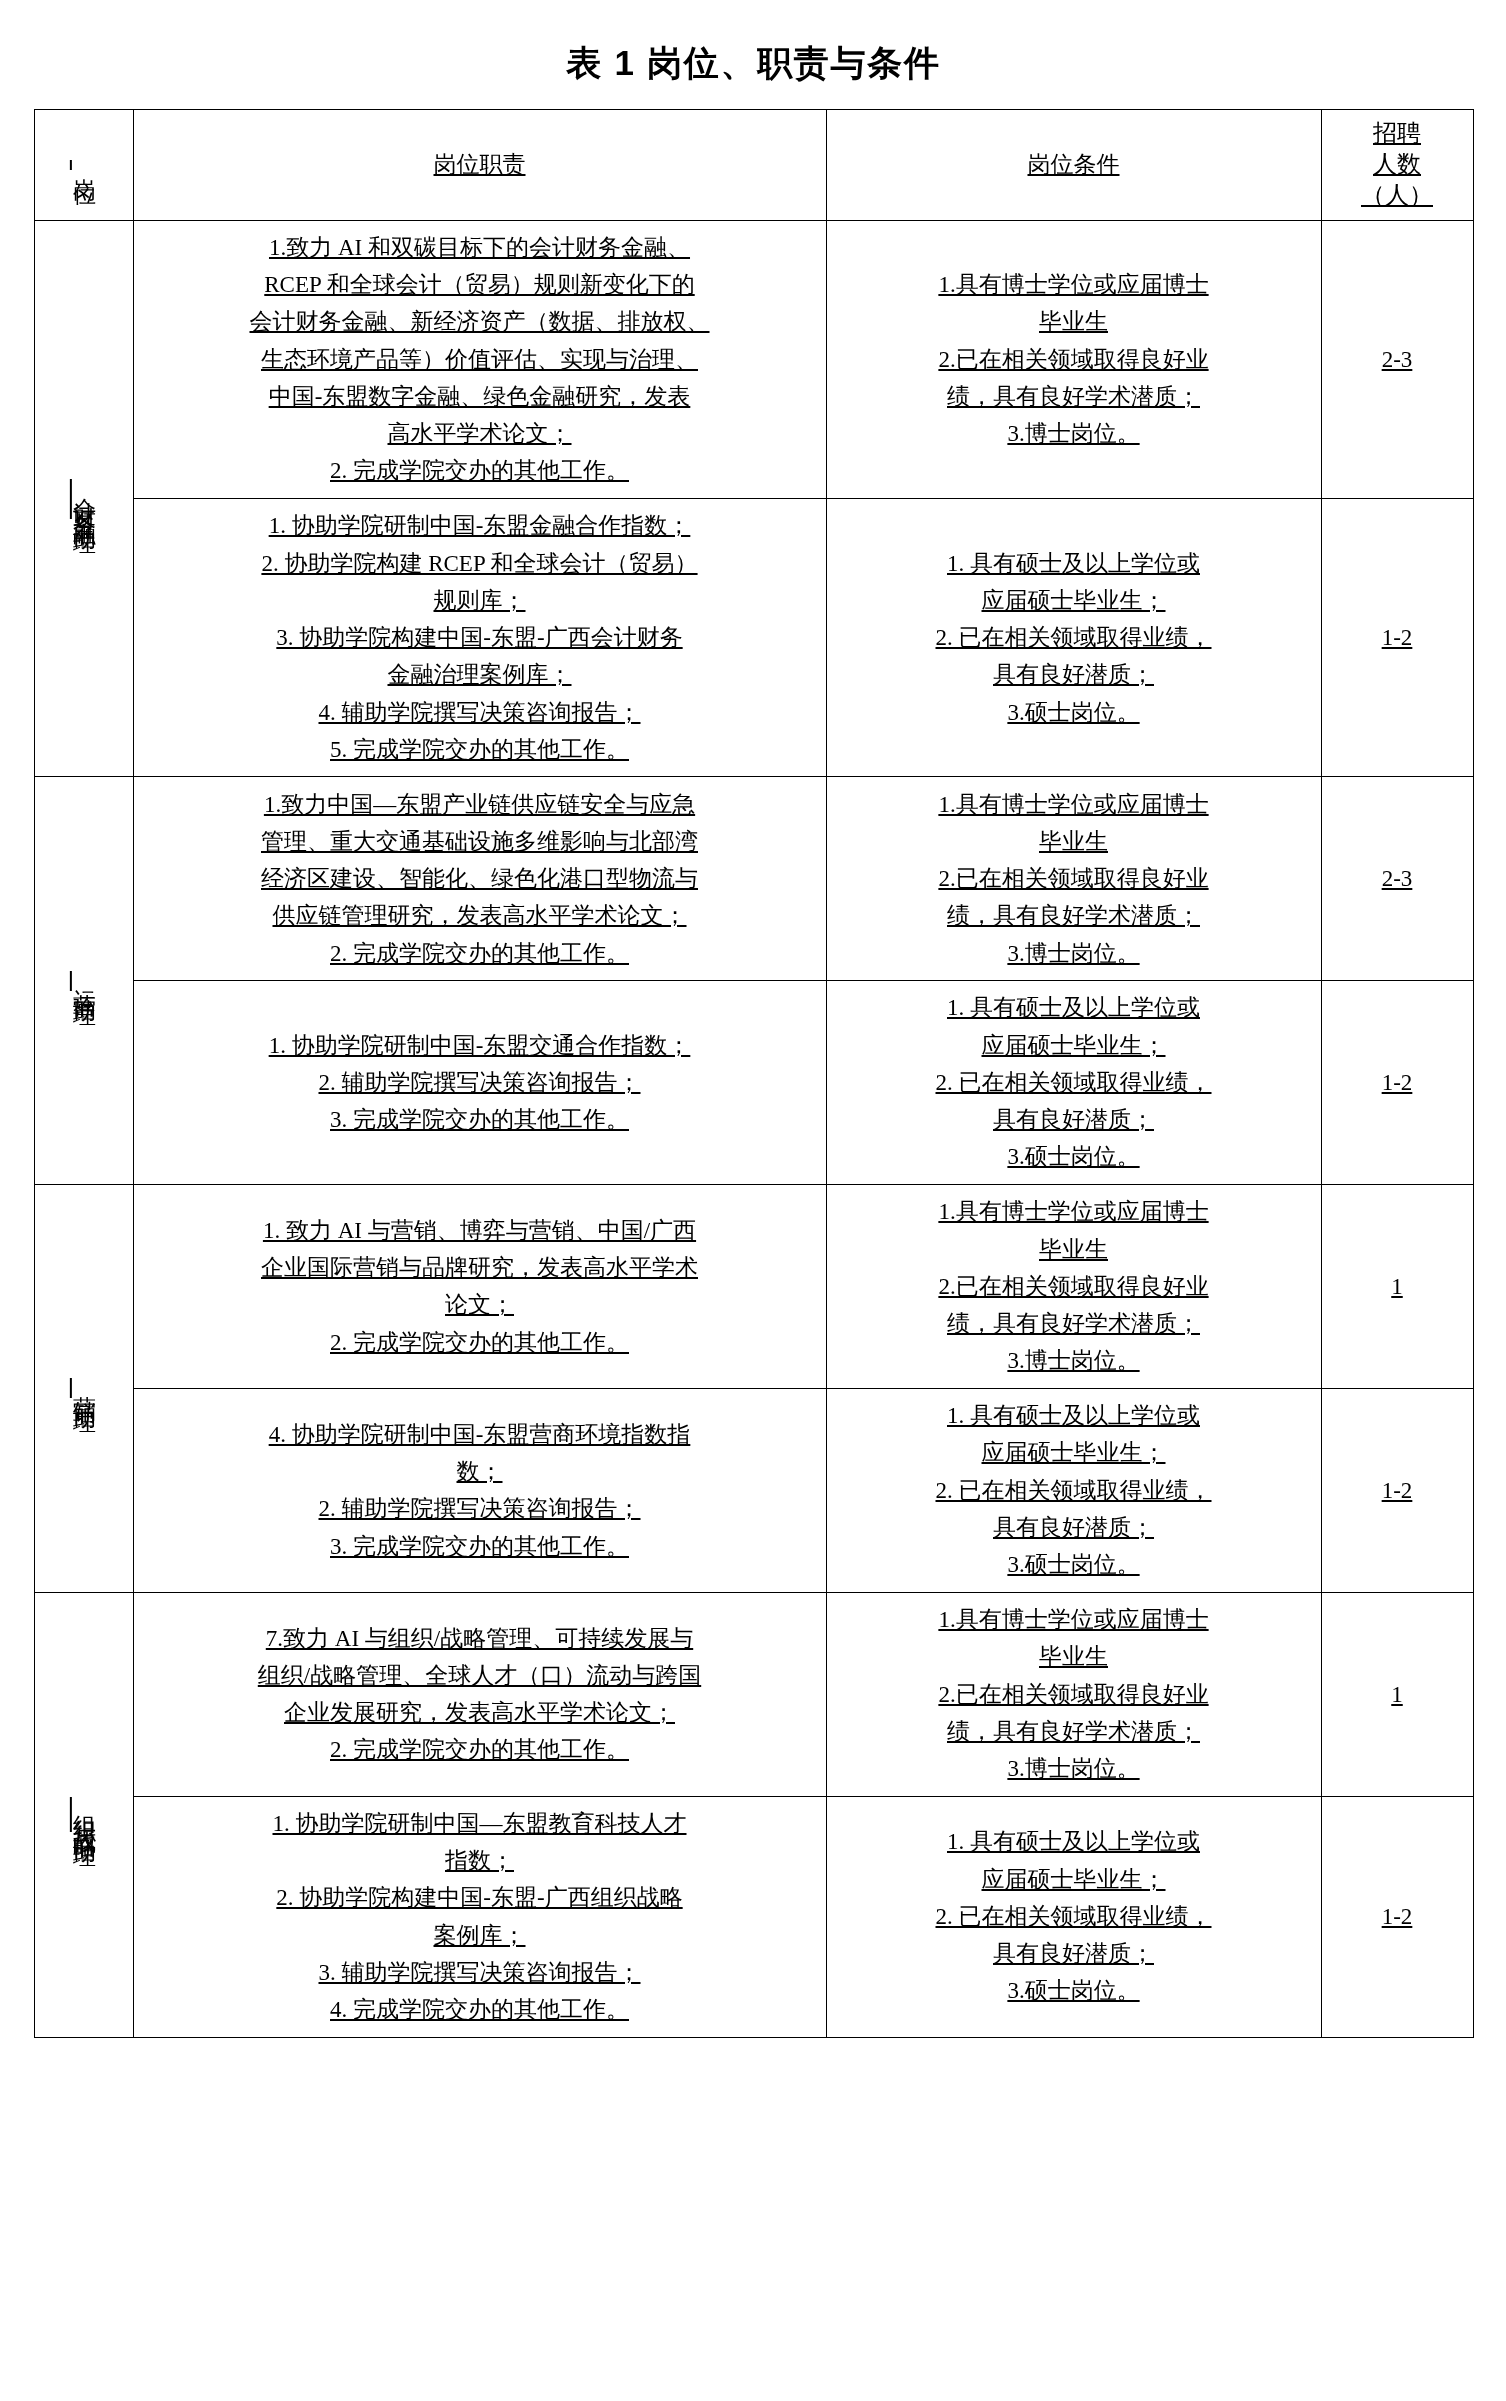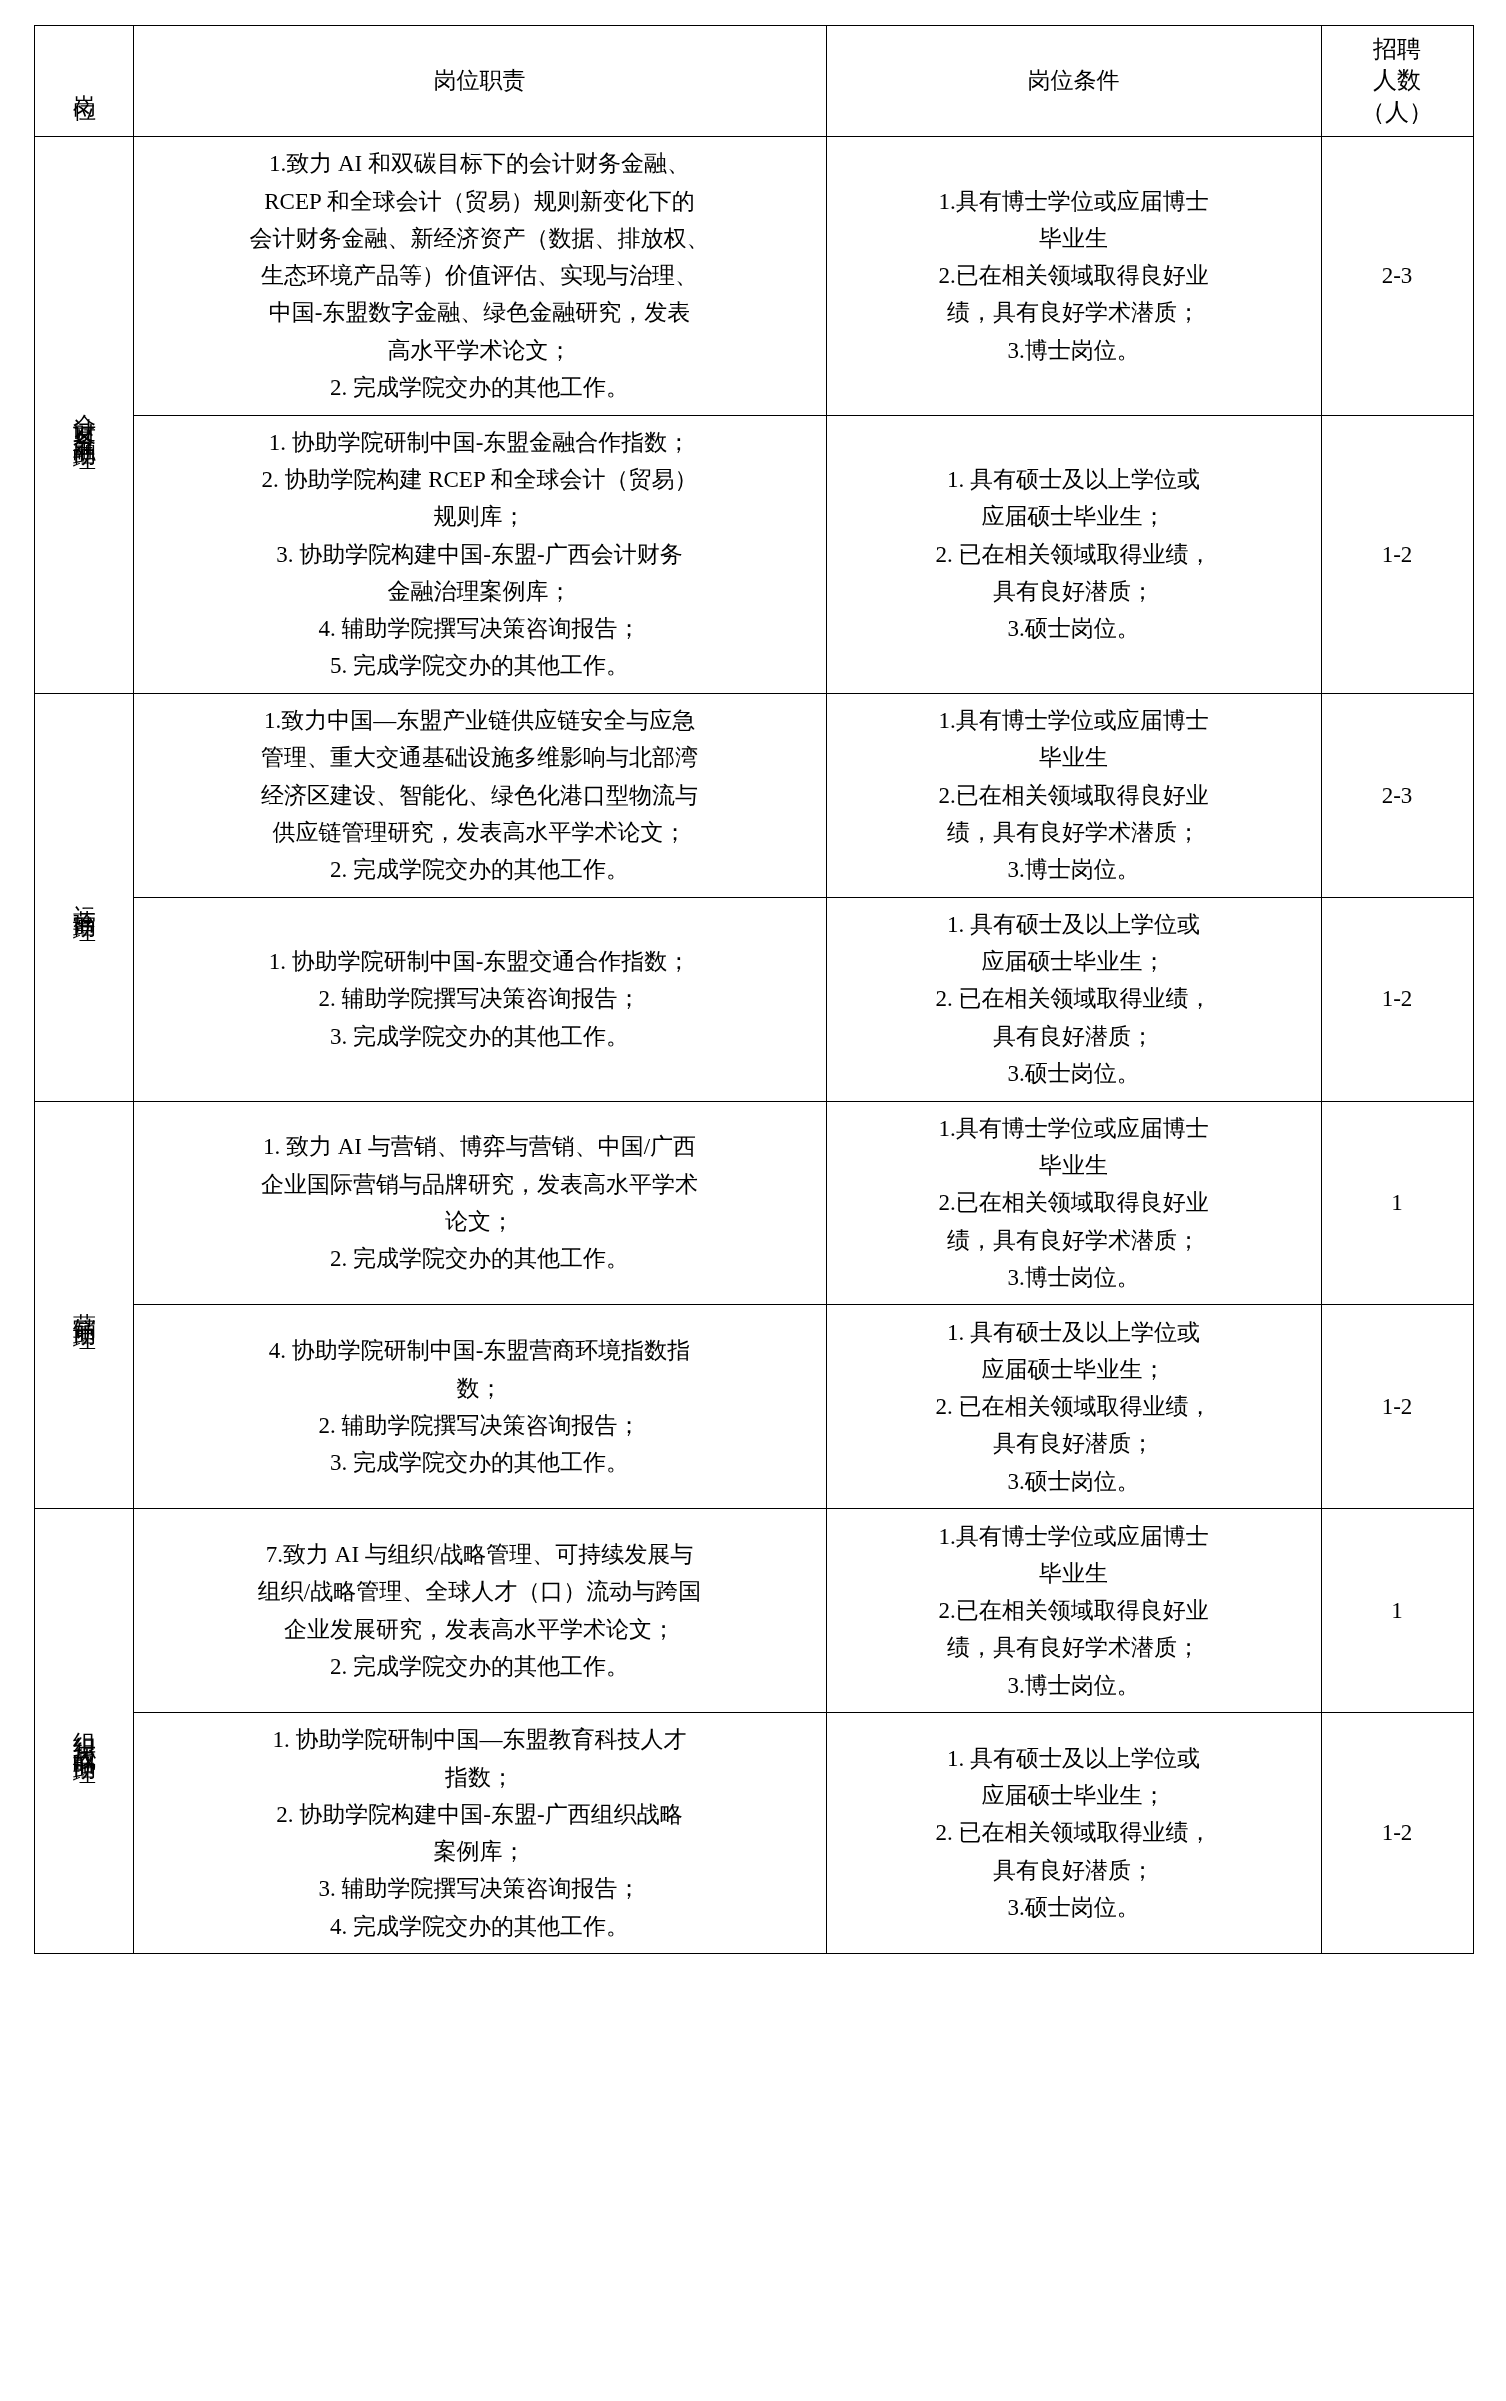--- a/index.html
+++ b/index.html
@@ -30,20 +30,21 @@
     width: 1439px;
     margin: 0 auto;
     table-layout: fixed;
   }
   table.job-table td, table.job-table th {
     border: 1.7px solid #000000;
     vertical-align: middle;
     padding: 8.3px 11.6px;
     font-size: 23px;
     line-height: 1.62;
+    text-decoration: underline;
   }
   col.c-post   { width: 99px; }
   col.c-duty   { width: 693px; }
   col.c-cond   { width: 495px; }
   col.c-count  { width: 152px; }
 
   thead td {
     text-align: center;
     font-weight: normal;
     font-size: 24px;
@@ -83,20 +84,21 @@
     line-height: 1.3;
     font-size: 24px;
   }
   .hdr-count span { display: block; }
 </style>
 </head>
 <body>
 
 <div class="page">
 
+  <div class="doc-title">表 1 岗位、职责与条件</div>
 
   <table class="job-table">
     <colgroup>
       <col class="c-post">
       <col class="c-duty">
       <col class="c-cond">
       <col class="c-count">
     </colgroup>
     <thead>
       <tr>

